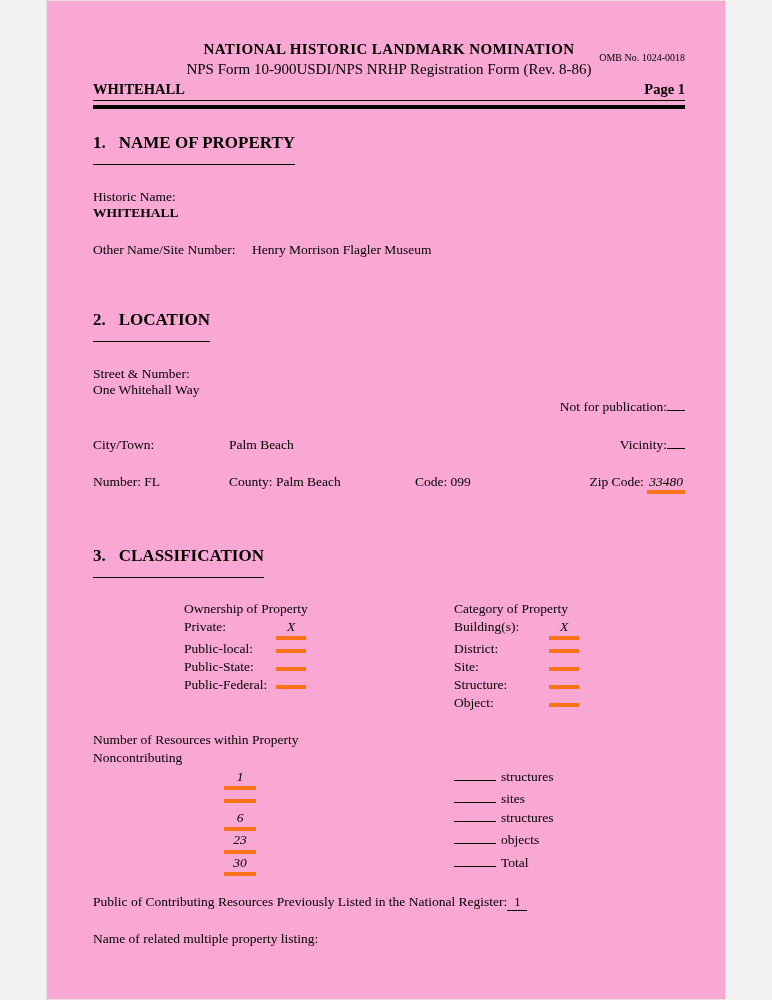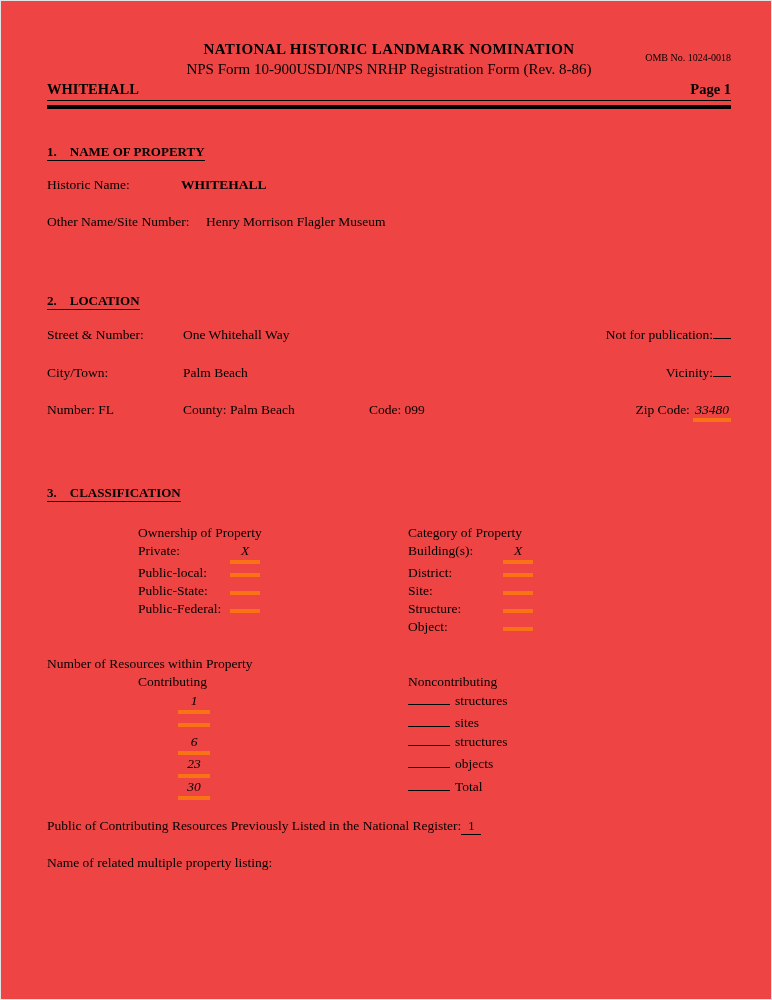--- a/index.html
+++ b/index.html
@@ -1,20 +1,20 @@
 <!DOCTYPE html>
 <html><head>
 <meta charset="utf-8">
 <style>
   html,body { margin:0; padding:0; background:#f2f2f2; }
   .page {
     position:relative;
-    width:772px; height:1000px;
+    width:680px; height:1000px;
     margin:0 auto;
-    background:#ef4444;
+    background:#f9a8d4;
     border:1px solid #e3e3e3;
     box-sizing:border-box;
     font-family:"Liberation Serif","DejaVu Serif",serif;
     color:#000;
     font-size:13.5px;
     overflow:hidden;
   }
   .content { padding:40px 40px 0 46px; position:relative; }
 
   
@@ -24,40 +24,40 @@
   .hdr-omb { position:absolute; right:0; top:11px; font-size:10px; }
   .name-row { display:flex; justify-content:space-between; align-items:baseline; margin-top:3px; }
   .prop-name { font-weight:bold; font-size:14.5px; }
   .page-num { font-weight:bold; font-size:14.5px; }
   .thin-rule { border-top:1px solid #000; margin-top:2px; }
   .agency-row { display:flex; justify-content:space-between; font-size:9px; margin-top:1px; }
   .thick-rule { height:4px; background:#000; margin-top:4px; }
 
   
   .sec { margin:0; }
-  .sec-heading { display:inline-block; font-weight:bold; font-size:13px; border-bottom:1.5px solid #000; padding-bottom:0;margin-top:11px; }
+  .sec-heading { display:inline-block; font-weight:bold; font-size:17px; border-bottom:1.5px solid #000; padding-bottom:11px; }
   .sec-num { margin-right:13px; }
 
   
   .frow { display:flex; align-items:baseline; }
   .right-part { margin-left:auto; white-space:nowrap; }
   .w134 { width:134px; flex:none; }
   .w159 { width:159px; flex:none; }
   .w136 { width:136px; flex:none; }
   .w186 { width:186px; flex:none; }
   .bold { font-weight:bold; }
 
   .uval { display:inline-block; min-width:26px; border-bottom:4px solid #f97316; text-align:center; padding:0 2px;font-style:italic; }
   .uval-sm { display:inline-block; min-width:14px; border-bottom:1px solid #000; text-align:center; padding:0 3px; }
   .blank { display:inline-block; width:18px; border-bottom:1px solid #000; height:12px; vertical-align:baseline; }
   .blank-nc { display:inline-block; width:42px; border-bottom:1px solid #000; height:12px; vertical-align:baseline; margin-right:5px; }
 
   
   .mt-s1 { margin-top:24px; }
-  .mt-row1 { margin-top:16px; }
+  .mt-row1 { margin-top:24px;flex-direction:column; }
   .mt-row { margin-top:21px; }
   .mt-s2 { margin-top:52px; }
   .mt-s3 { margin-top:52px; }
 
   
   .class-cols { display:flex; margin-top:22px; padding-left:91px; line-height:18px; }
   .col-own { width:270px; flex:none; }
   .crow { display:flex; align-items:baseline; }
   .lbl-own { width:92px; flex:none; }
   .lbl-cat { width:95px; flex:none; }
@@ -187,21 +187,20 @@
             <span class="lbl-cat">Object:</span>
             <span class="uval"></span>
           </div>
         </div>
       </div>
 
       
       <div class="res-title">Number of Resources within Property</div>
       <div class="res-grid">
         <div class="res-hdr">
-          <span class="h-contrib">Contributing</span>
           <span>Noncontributing</span>
         </div>
 
         <div class="rrow">
           <span class="cell-contrib"><span class="uval">1</span></span>
           <span><span class="blank-nc"></span><span>structures</span></span>
         </div>
         <div class="rrow">
           <span class="cell-contrib"><span class="uval"></span></span>
           <span><span class="blank-nc"></span><span>sites</span></span>

